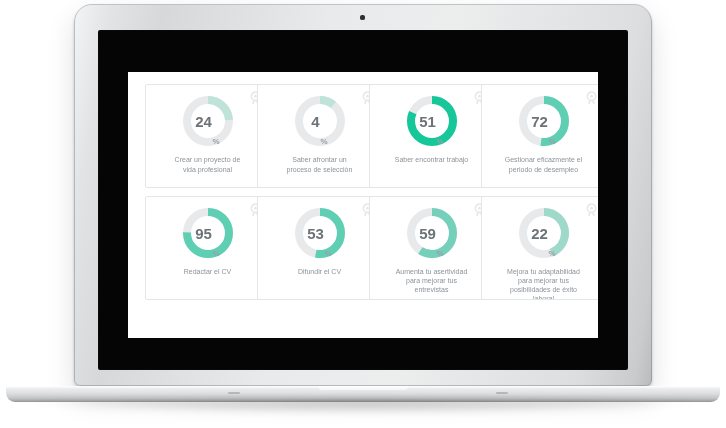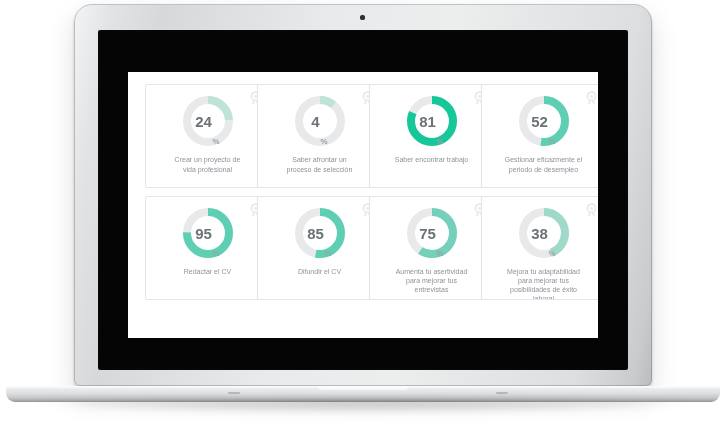--- a/index.html
+++ b/index.html
@@ -282,42 +282,42 @@
               <circle cx="6.5" cy="5.2" r="1.5" fill="#e6e8e9"></circle>
               <path d="M3.9 9.6 L3.1 13.6 L5.1 12.4 L6.0 10.2 Z" fill="#e6e8e9"></path>
               <path d="M9.1 9.6 L9.9 13.6 L7.9 12.4 L7.0 10.2 Z" fill="#e6e8e9"></path>
             </svg>
             <div class="donut-wrap">
               <svg width="54" height="54" viewBox="0 0 54 54">
                 <circle cx="27" cy="27" r="21" fill="none" stroke="#e8e9ea" stroke-width="8"></circle>
                 <circle cx="27" cy="27" r="21" fill="none" stroke="#16c79a" stroke-width="8" stroke-linecap="butt" stroke-dasharray="106.88 131.95" transform="rotate(-90 27 27)"></circle>
               </svg>
               <div class="donut-value">
-                <span class="pct-num">81</span>
+                <span class="pct-num">51</span>
                 <span class="pct-sign">%</span>
               </div>
             </div>
             <div class="card-label">
               <div>Saber encontrar trabajo</div>
             </div>
           </div>
           <div class="card">
             <svg class="badge-icon" viewBox="0 0 13 15">
               <circle cx="6.5" cy="5.2" r="4.1" fill="none" stroke="#e6e8e9" stroke-width="1.7"></circle>
               <circle cx="6.5" cy="5.2" r="1.5" fill="#e6e8e9"></circle>
               <path d="M3.9 9.6 L3.1 13.6 L5.1 12.4 L6.0 10.2 Z" fill="#e6e8e9"></path>
               <path d="M9.1 9.6 L9.9 13.6 L7.9 12.4 L7.0 10.2 Z" fill="#e6e8e9"></path>
             </svg>
             <div class="donut-wrap">
               <svg width="54" height="54" viewBox="0 0 54 54">
                 <circle cx="27" cy="27" r="21" fill="none" stroke="#e8e9ea" stroke-width="8"></circle>
                 <circle cx="27" cy="27" r="21" fill="none" stroke="#5fcfb4" stroke-width="8" stroke-linecap="butt" stroke-dasharray="68.61 131.95" transform="rotate(-90 27 27)"></circle>
               </svg>
               <div class="donut-value">
-                <span class="pct-num">52</span>
+                <span class="pct-num">72</span>
                 <span class="pct-sign">%</span>
               </div>
             </div>
             <div class="card-label">
               <div>Gestionar eficazmente el</div>
               <div>periodo de desempleo</div>
             </div>
           </div>
           <div class="card">
             <svg class="badge-icon" viewBox="0 0 13 15">
@@ -346,42 +346,42 @@
               <circle cx="6.5" cy="5.2" r="1.5" fill="#e6e8e9"></circle>
               <path d="M3.9 9.6 L3.1 13.6 L5.1 12.4 L6.0 10.2 Z" fill="#e6e8e9"></path>
               <path d="M9.1 9.6 L9.9 13.6 L7.9 12.4 L7.0 10.2 Z" fill="#e6e8e9"></path>
             </svg>
             <div class="donut-wrap">
               <svg width="54" height="54" viewBox="0 0 54 54">
                 <circle cx="27" cy="27" r="21" fill="none" stroke="#e8e9ea" stroke-width="8"></circle>
                 <circle cx="27" cy="27" r="21" fill="none" stroke="#5fcfb4" stroke-width="8" stroke-linecap="butt" stroke-dasharray="69.93 131.95" transform="rotate(-90 27 27)"></circle>
               </svg>
               <div class="donut-value">
-                <span class="pct-num">85</span>
+                <span class="pct-num">53</span>
                 <span class="pct-sign">%</span>
               </div>
             </div>
             <div class="card-label">
               <div>Difundir el CV</div>
             </div>
           </div>
           <div class="card">
             <svg class="badge-icon" viewBox="0 0 13 15">
               <circle cx="6.5" cy="5.2" r="4.1" fill="none" stroke="#e6e8e9" stroke-width="1.7"></circle>
               <circle cx="6.5" cy="5.2" r="1.5" fill="#e6e8e9"></circle>
               <path d="M3.9 9.6 L3.1 13.6 L5.1 12.4 L6.0 10.2 Z" fill="#e6e8e9"></path>
               <path d="M9.1 9.6 L9.9 13.6 L7.9 12.4 L7.0 10.2 Z" fill="#e6e8e9"></path>
             </svg>
             <div class="donut-wrap">
               <svg width="54" height="54" viewBox="0 0 54 54">
                 <circle cx="27" cy="27" r="21" fill="none" stroke="#e8e9ea" stroke-width="8"></circle>
                 <circle cx="27" cy="27" r="21" fill="none" stroke="#74cfbb" stroke-width="8" stroke-linecap="butt" stroke-dasharray="77.85 131.95" transform="rotate(-90 27 27)"></circle>
               </svg>
               <div class="donut-value">
-                <span class="pct-num">75</span>
+                <span class="pct-num">59</span>
                 <span class="pct-sign">%</span>
               </div>
             </div>
             <div class="card-label tight">
               <div>Aumenta tu asertividad</div>
               <div>para mejorar tus</div>
               <div>entrevistas</div>
             </div>
           </div>
           <div class="card">
@@ -390,21 +390,21 @@
               <circle cx="6.5" cy="5.2" r="1.5" fill="#e6e8e9"></circle>
               <path d="M3.9 9.6 L3.1 13.6 L5.1 12.4 L6.0 10.2 Z" fill="#e6e8e9"></path>
               <path d="M9.1 9.6 L9.9 13.6 L7.9 12.4 L7.0 10.2 Z" fill="#e6e8e9"></path>
             </svg>
             <div class="donut-wrap">
               <svg width="54" height="54" viewBox="0 0 54 54">
                 <circle cx="27" cy="27" r="21" fill="none" stroke="#e8e9ea" stroke-width="8"></circle>
                 <circle cx="27" cy="27" r="21" fill="none" stroke="#9ed9c9" stroke-width="8" stroke-linecap="butt" stroke-dasharray="58.06 131.95" transform="rotate(-90 27 27)"></circle>
               </svg>
               <div class="donut-value">
-                <span class="pct-num">38</span>
+                <span class="pct-num">22</span>
                 <span class="pct-sign">%</span>
               </div>
             </div>
             <div class="card-label tight">
               <div>Mejora tu adaptabilidad</div>
               <div>para mejorar tus</div>
               <div>posibilidades de éxito</div>
               <div>laboral</div>
             </div>
           </div>

